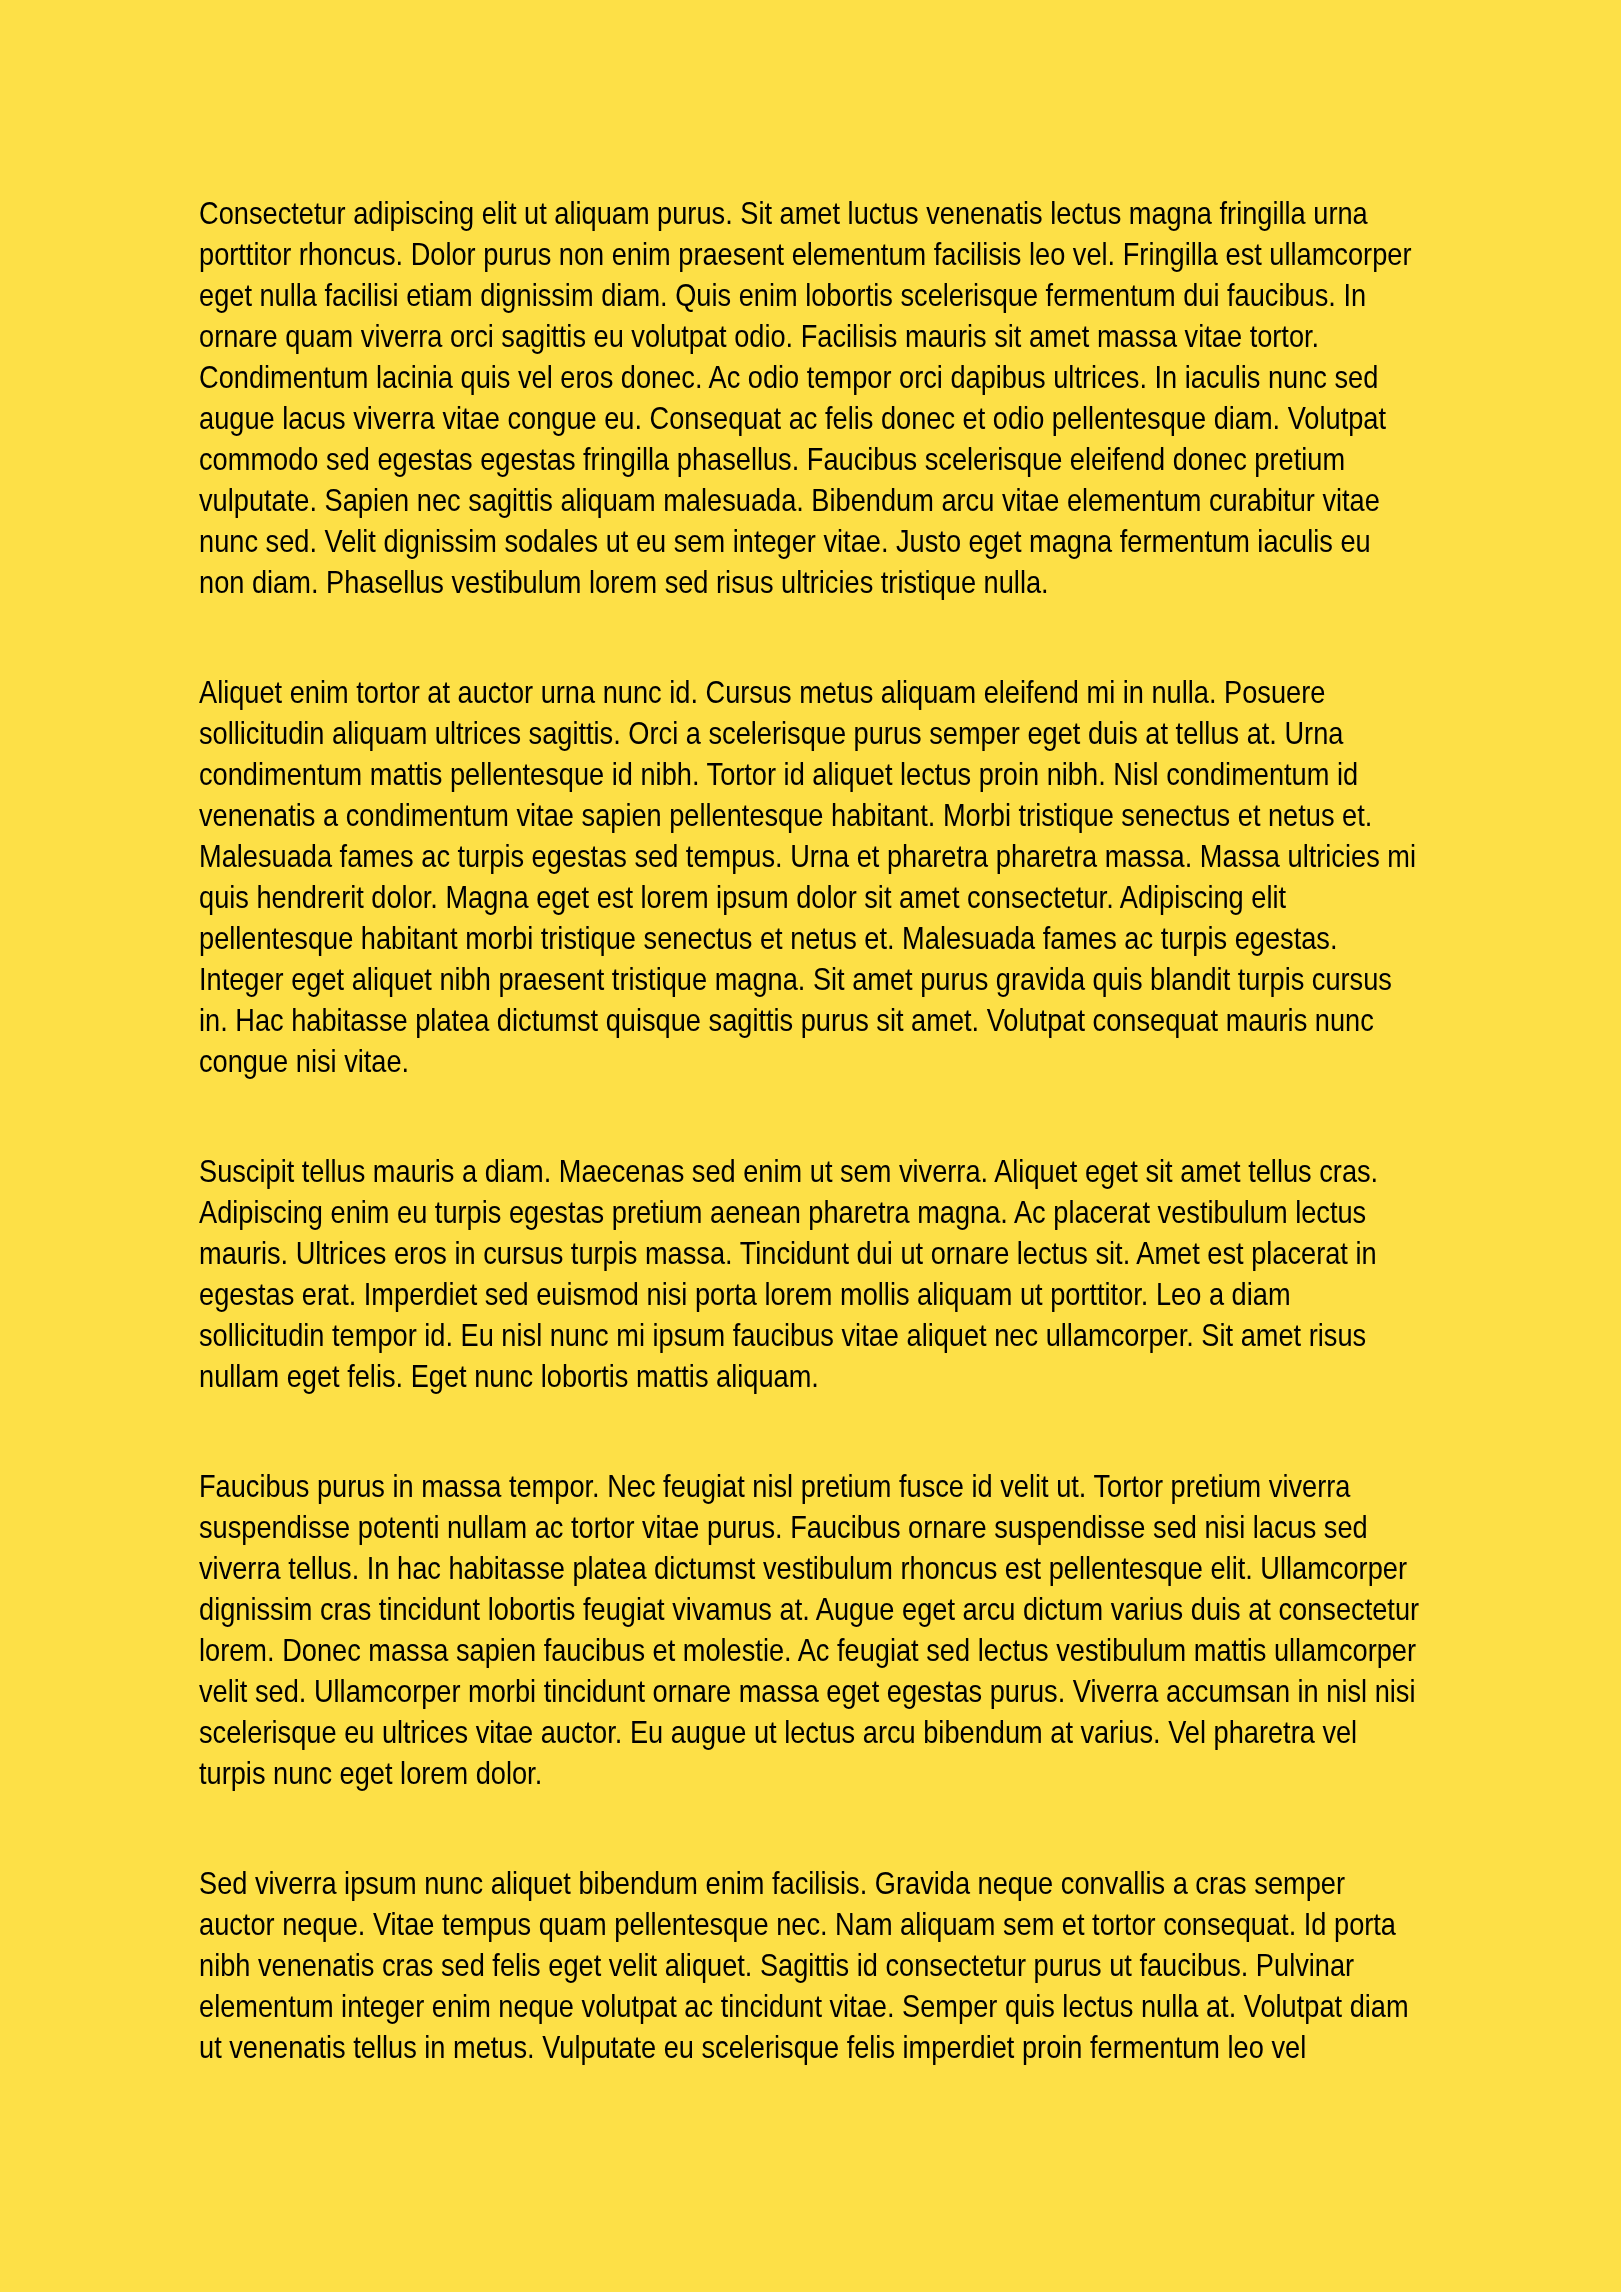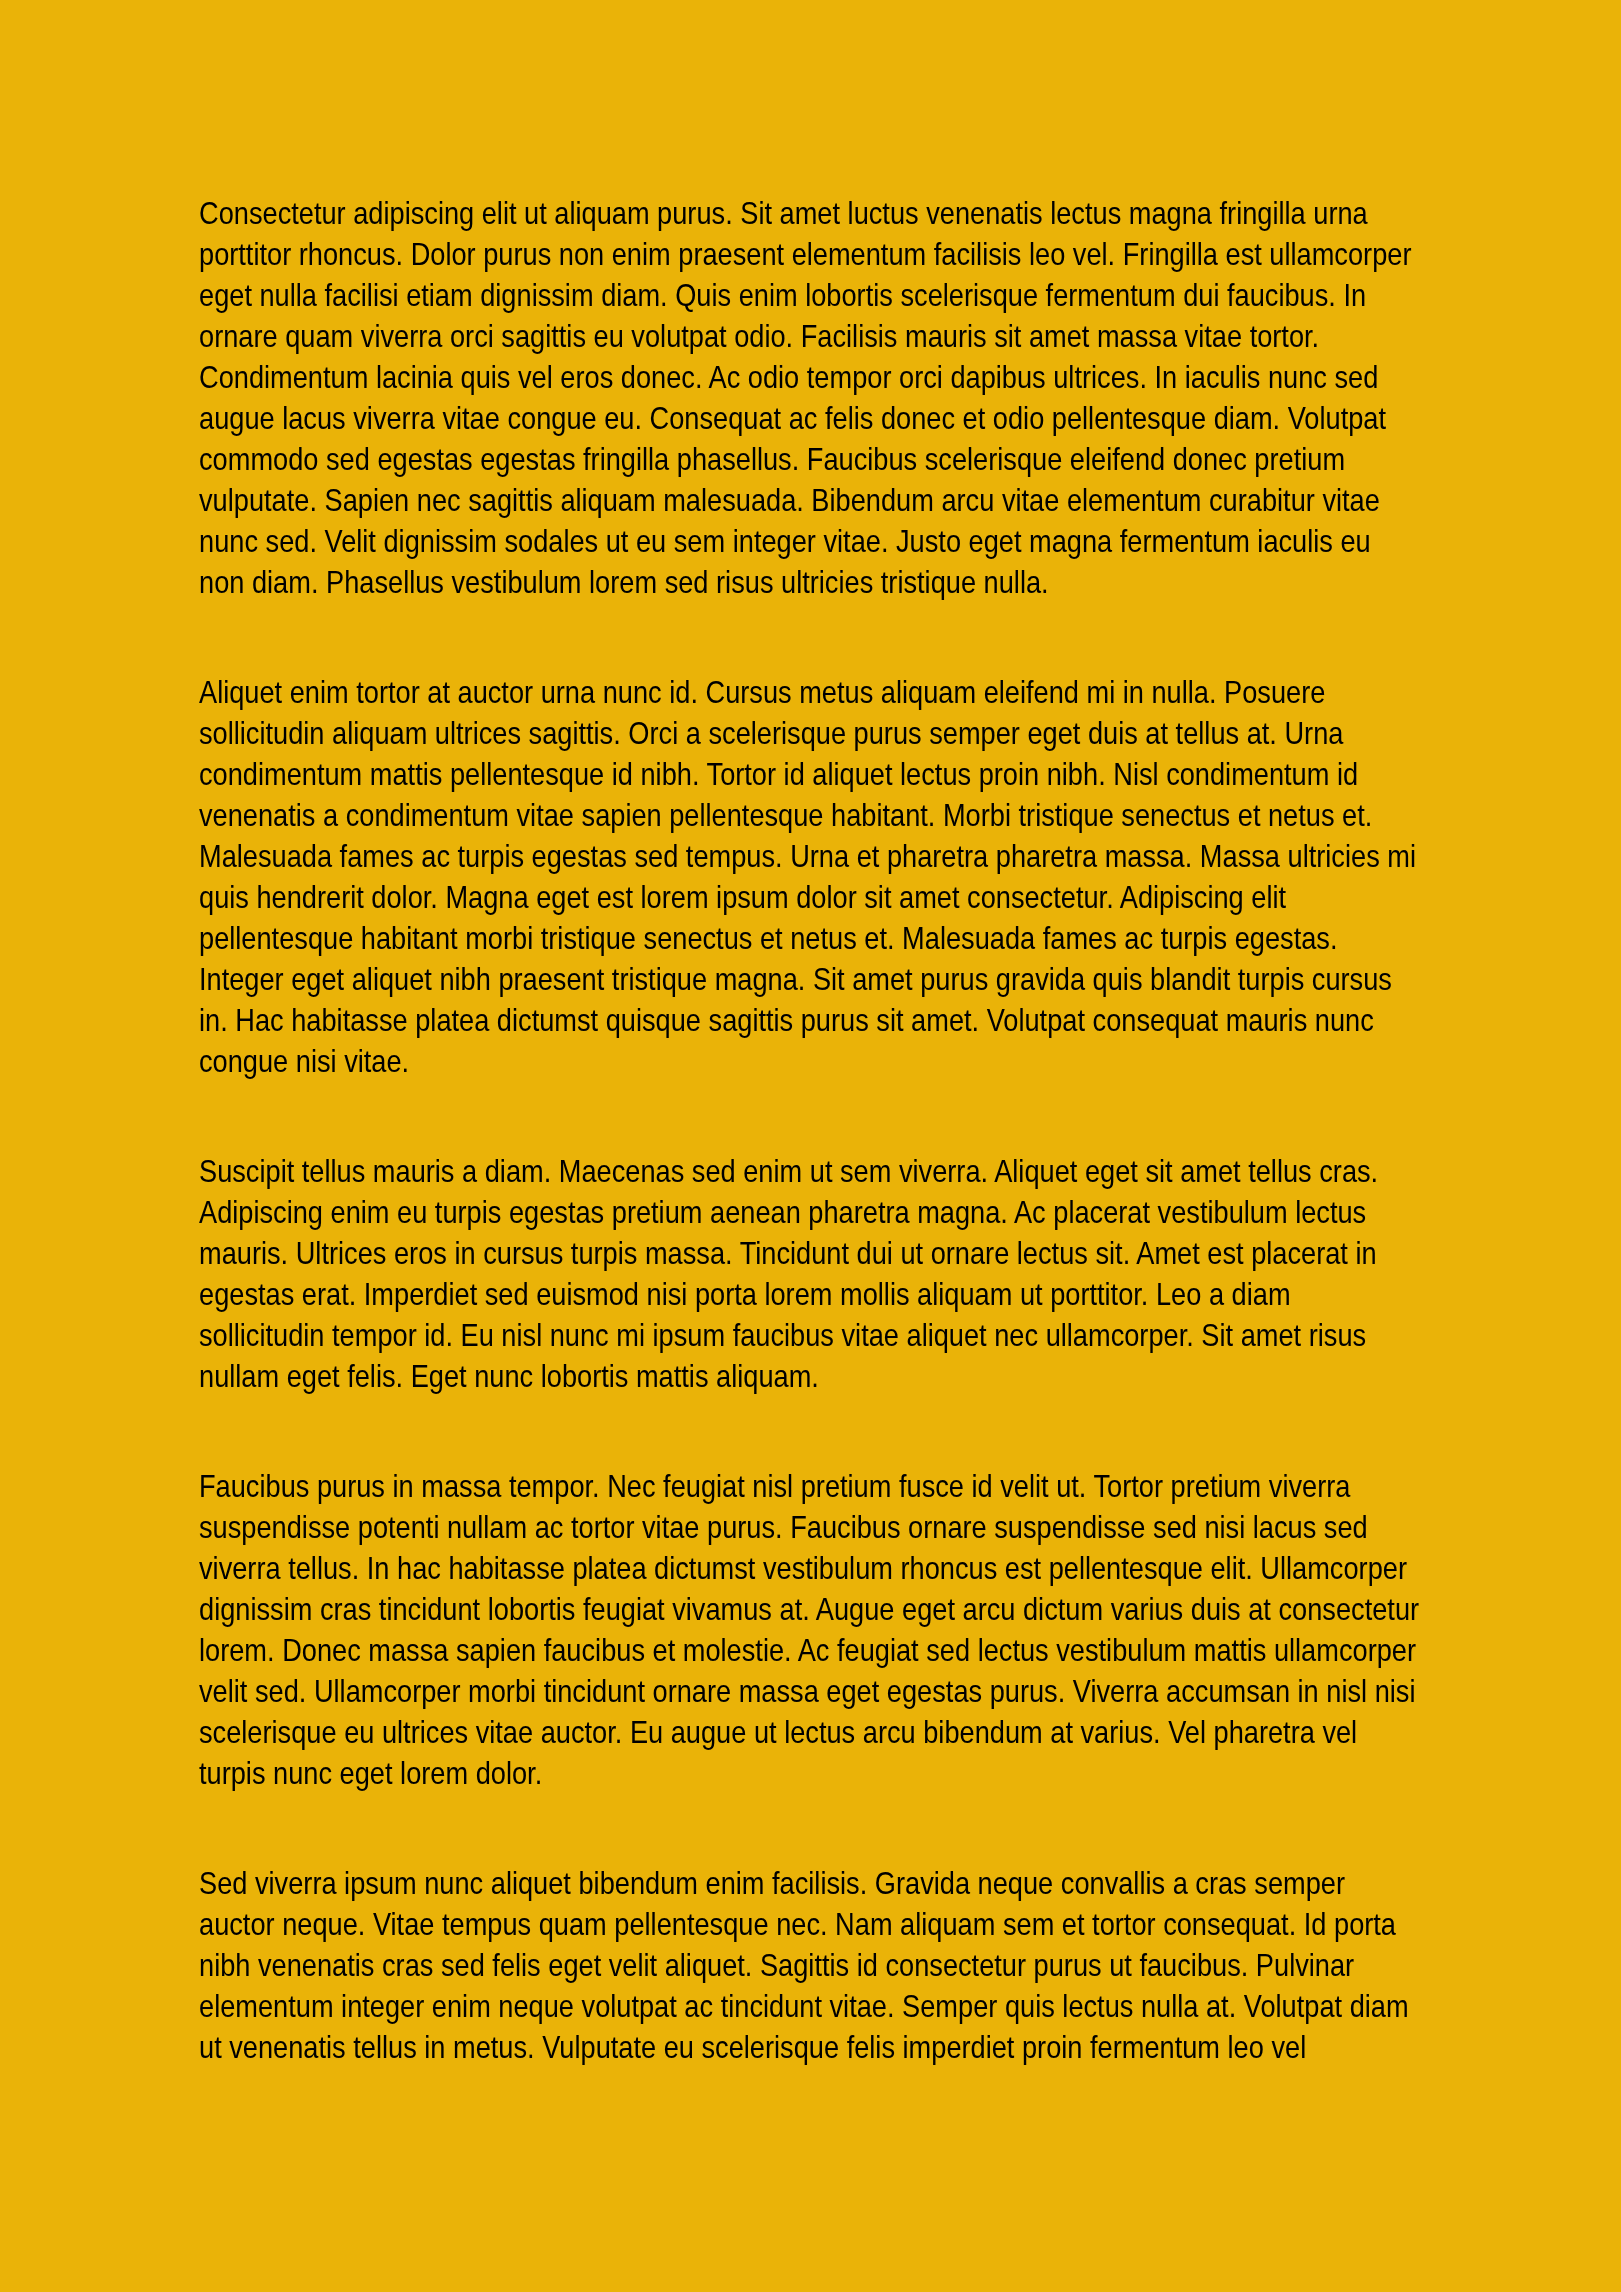--- a/index.html
+++ b/index.html
@@ -4,21 +4,21 @@
 <style>
   html, body {
     margin: 0;
     padding: 0;
     background: #ffffff;
   }
   .page {
     position: relative;
     width: 1621px;
     height: 2293px;
-    background: #eab308;
+    background: #fde047;
     overflow: hidden;
     font-family: "Liberation Sans", "DejaVu Sans", sans-serif;
   }
   .text-content {
     position: absolute;
     left: 199px;
     top: 193px;
     width: 1439px;
     transform: scaleX(0.85);
     transform-origin: 0 0;

